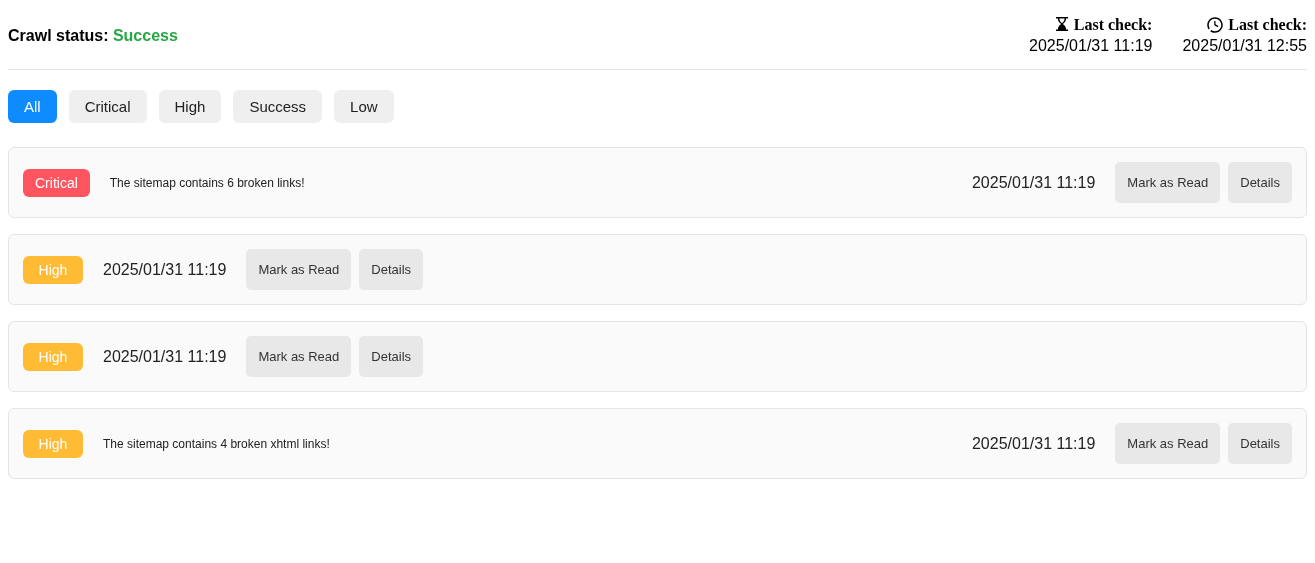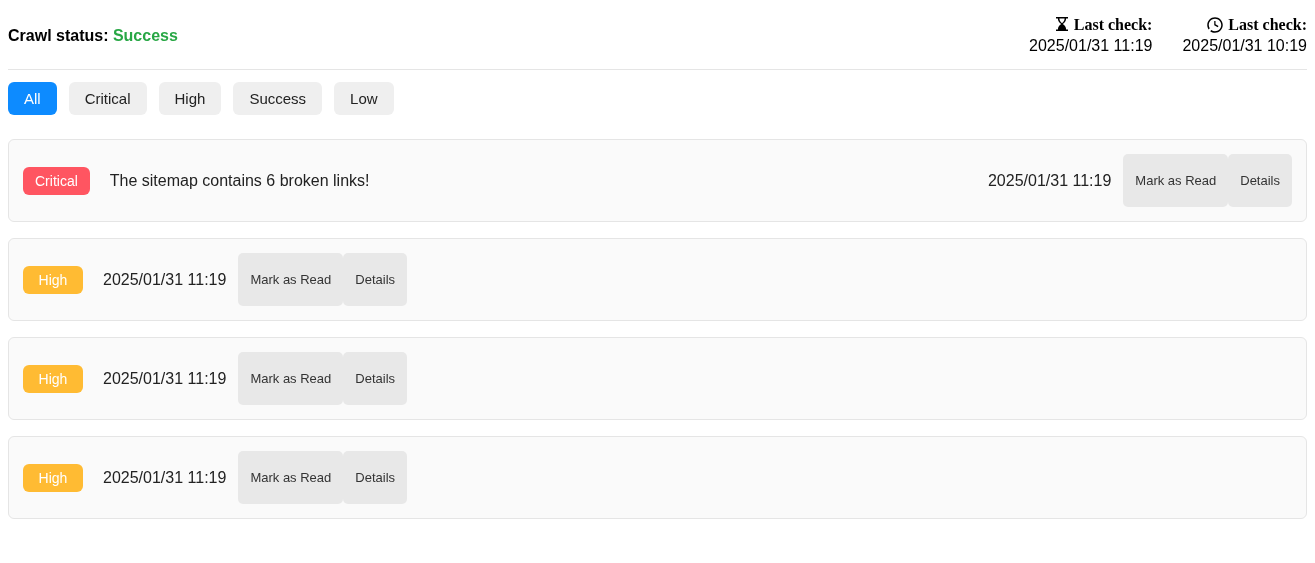--- a/index.html
+++ b/index.html
@@ -51,21 +51,21 @@
       color: #000;
       margin-top: 3px;
     }
     .icon {
       display: inline-flex;
       align-items: center;
     }
     .filter-tabs {
       display: flex;
       gap: 12px;
-      margin-top: 12px;
+      margin-top: 20px;
       margin-bottom: 24px;
     }
     .filter-tab {
       padding: 8px 16px;
       border-radius: 6px;
       border: none;
       font-size: 15px;
       cursor: pointer;
       background: #efefef;
       color: #222;
@@ -97,37 +97,37 @@
       text-align: center;
     }
     .severity-critical {
       background: #ff5561;
     }
     .severity-high {
       background: #ffbb33;
     }
     .issue-message {
       flex: 1;
-      font-size: 16px;
+      font-size: 12px;
       color: #222;
     }
     .issue-time {
       font-size: 16px;
       color: #222;
       margin-right: 12px;
     }
     .action-btn {
-      padding: 19px 12px;
+      padding: 13px 12px;
       border-radius: 5px;
       border: none;
       background: #e8e8e8;
       color: #333;
       font-size: 13px;
       cursor: pointer;
-      margin-left: 0;
+      margin-left: 8px;
     }
   </style>
 </head>
 <body>
 
 <div class="header">
   <div class="crawl-status">
     <span>Crawl status:</span>
     <span class="crawl-status-value">Success</span>
   </div>
@@ -145,21 +145,21 @@
     </div>
     <div class="check-block">
       <div class="check-label">
         <span class="icon">
           <svg width="16" height="16" viewBox="0 0 512 512" fill="#000">
               <path d="M256 8C119 8 8 119 8 256c0 52 16 100 44 140l36-36c-20-30-32-66-32-104 0-110 90-200 200-200s200 90 200 200-90 200-200 200c-44 0-84-14-118-38l-34 34c42 32 94 52 152 52 137 0 248-111 248-248S393 8 256 8zm-24 120v136l112 66 24-40-96-56V128h-40z"></path>
             </svg>
         </span>
         <span>Last check:</span>
       </div>
-      <div class="check-time">2025/01/31 10:19</div>
+      <div class="check-time">2025/01/31 12:55</div>
     </div>
   </div>
 </div>
 
 <div class="filter-tabs">
   <button class="filter-tab active">All</button>
   <button class="filter-tab">Critical</button>
   <button class="filter-tab">High</button>
   <button class="filter-tab">Success</button>
   <button class="filter-tab">Low</button>
@@ -180,17 +180,18 @@
       <button class="action-btn">Details</button>
     </div>
     <div class="issue-row">
       <span class="severity-badge severity-high">High</span>
       <span class="issue-time">2025/01/31 11:19</span>
       <button class="action-btn">Mark as Read</button>
       <button class="action-btn">Details</button>
     </div>
     <div class="issue-row">
       <span class="severity-badge severity-high">High</span>
+      <span class="issue-message">The sitemap contains 4 broken xhtml links!</span>
       <span class="issue-time">2025/01/31 11:19</span>
       <button class="action-btn">Mark as Read</button>
       <button class="action-btn">Details</button>
     </div>
   </div>
 
 </body></html>

